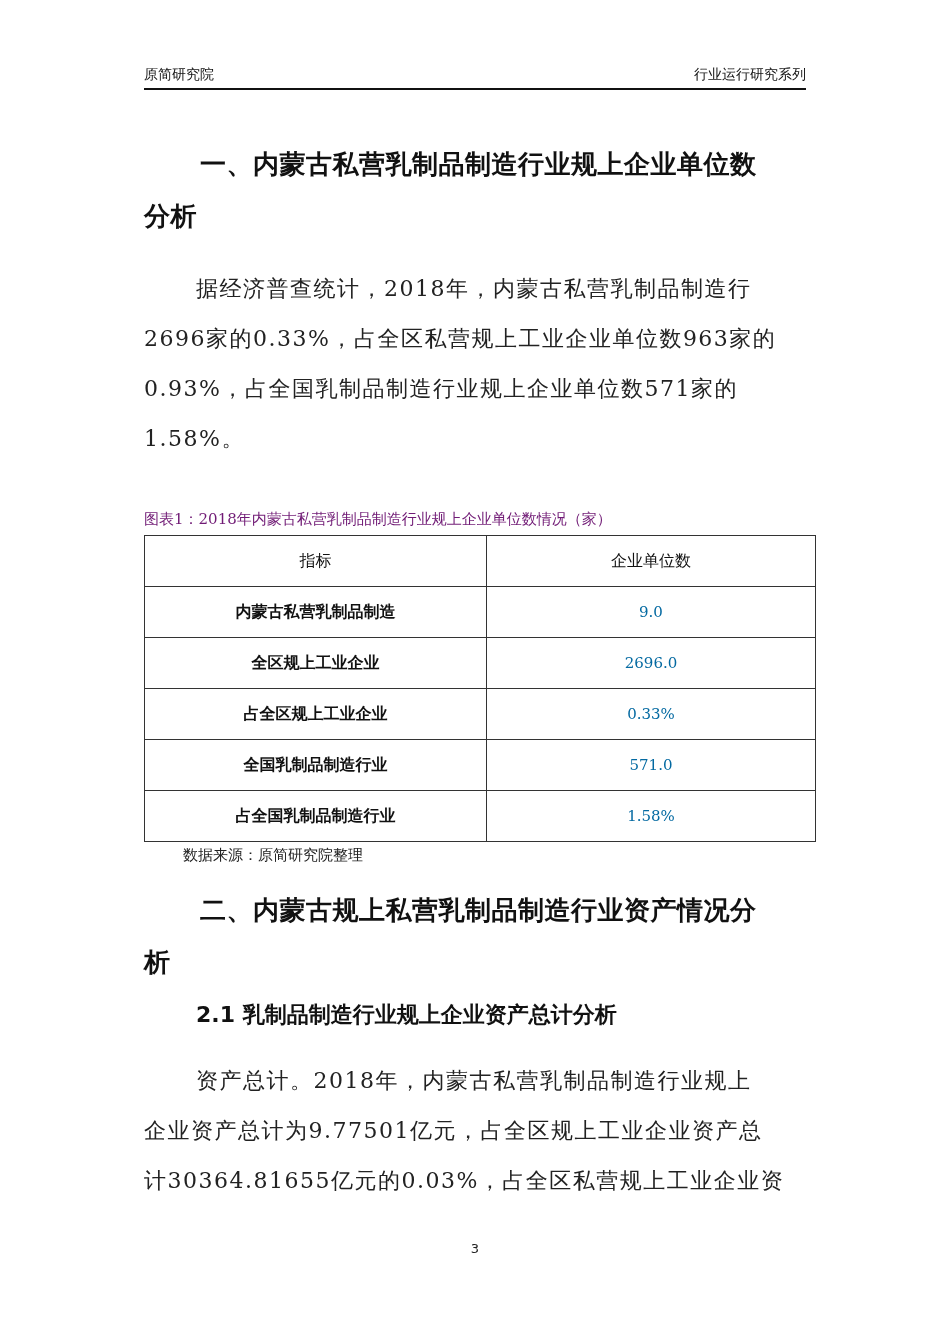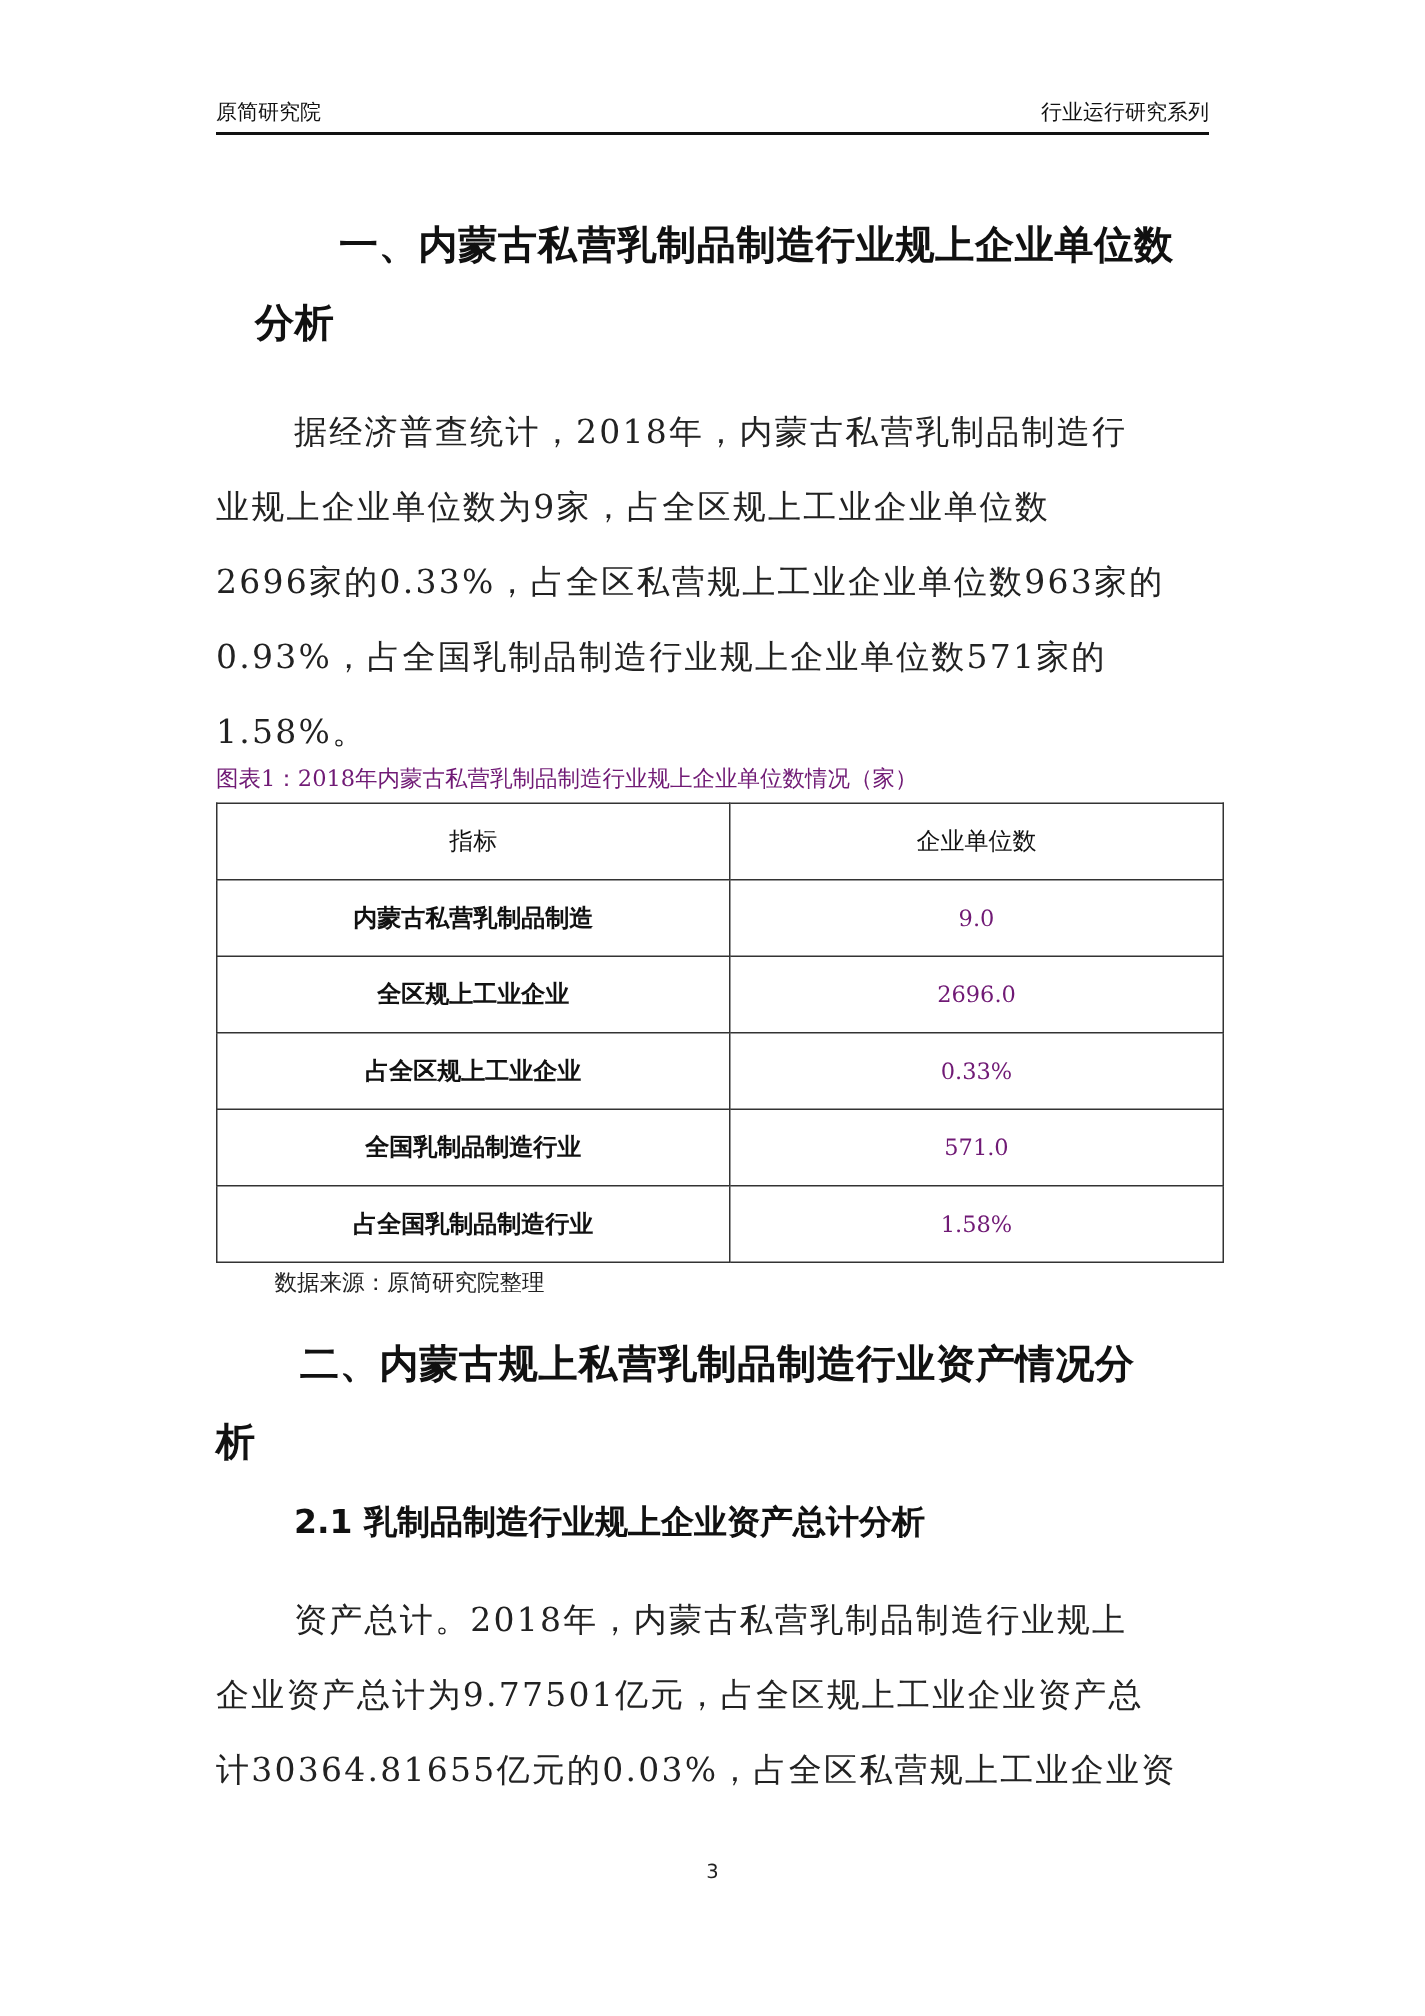--- a/index.html
+++ b/index.html
@@ -22,49 +22,48 @@
     .para .line { display: block; white-space: nowrap; }
     .para .indent { display: inline-block; width: 52px; }
 
     .caption { position: absolute; left: 144px; width: 662px; top: 510px; text-align: left;
                font-size: 15px; color: #701a75; }
 
     table.data { position: absolute; left: 144px; top: 535px; width: 672px; border-collapse: collapse; }
     table.data th, table.data td { border: 1.5px solid #333; height: 50px; padding: 0; text-align: center; vertical-align: middle; }
     table.data th { font-family: "DejaVu Sans", "Liberation Sans", sans-serif; font-weight: normal; font-size: 16px; }
     table.data td.label { font-family: "DejaVu Sans", "Liberation Sans", sans-serif; font-weight: bold; font-size: 16px; width: 341px; }
-    table.data td.value { font-family: "DejaVu Serif", "Liberation Serif", serif; font-size: 15px; color: #701a75; }
+    table.data td.value { font-family: "DejaVu Serif", "Liberation Serif", serif; font-size: 15px; color: #0369a1; }
 
     .source { position: absolute; left: 183px; top: 846px; font-size: 15px; color: #222; }
 
     .h2 { position: absolute; left: 196px; top: 1000px; font-family: "DejaVu Sans", "Liberation Sans", sans-serif;
           font-weight: bold; font-size: 22px; color: #111; }
 
     .pagenum { position: absolute; left: 0; width: 950px; top: 1241px; text-align: center;
                font-family: "DejaVu Sans", "Liberation Sans", sans-serif; font-size: 13px; color: #222; }
   </style>
 </head>
 <body>
 
 <div class="page">
 
   <div class="header">
     <span class="left">原简研究院</span>
     <span class="right">行业运行研究系列</span>
   </div>
   <div class="header-rule"></div>
 
-  <div class="h1" style="top:138px;margin-left:26px;">
+  <div class="h1" style="top:138px;">
     <div><span class="indent"></span><span>一、内蒙古私营乳制品制造行业规上企业单位数</span></div>
     <div><span>分析</span></div>
   </div>
 
   <div class="para" style="top:264px;">
     <span class="line"><span class="indent"></span><span>据经济普查统计，2018年，内蒙古私营乳制品制造行</span></span>
-    <span class="line">业规上企业单位数为9家，占全区规上工业企业单位数</span>
     <span class="line">2696家的0.33%，占全区私营规上工业企业单位数963家的</span>
     <span class="line">0.93%，占全国乳制品制造行业规上企业单位数571家的</span>
     <span class="line">1.58%。</span>
   </div>
 
   <div class="caption">图表1：2018年内蒙古私营乳制品制造行业规上企业单位数情况（家）</div>
 
   <table class="data">
     <thead>
       <tr>

